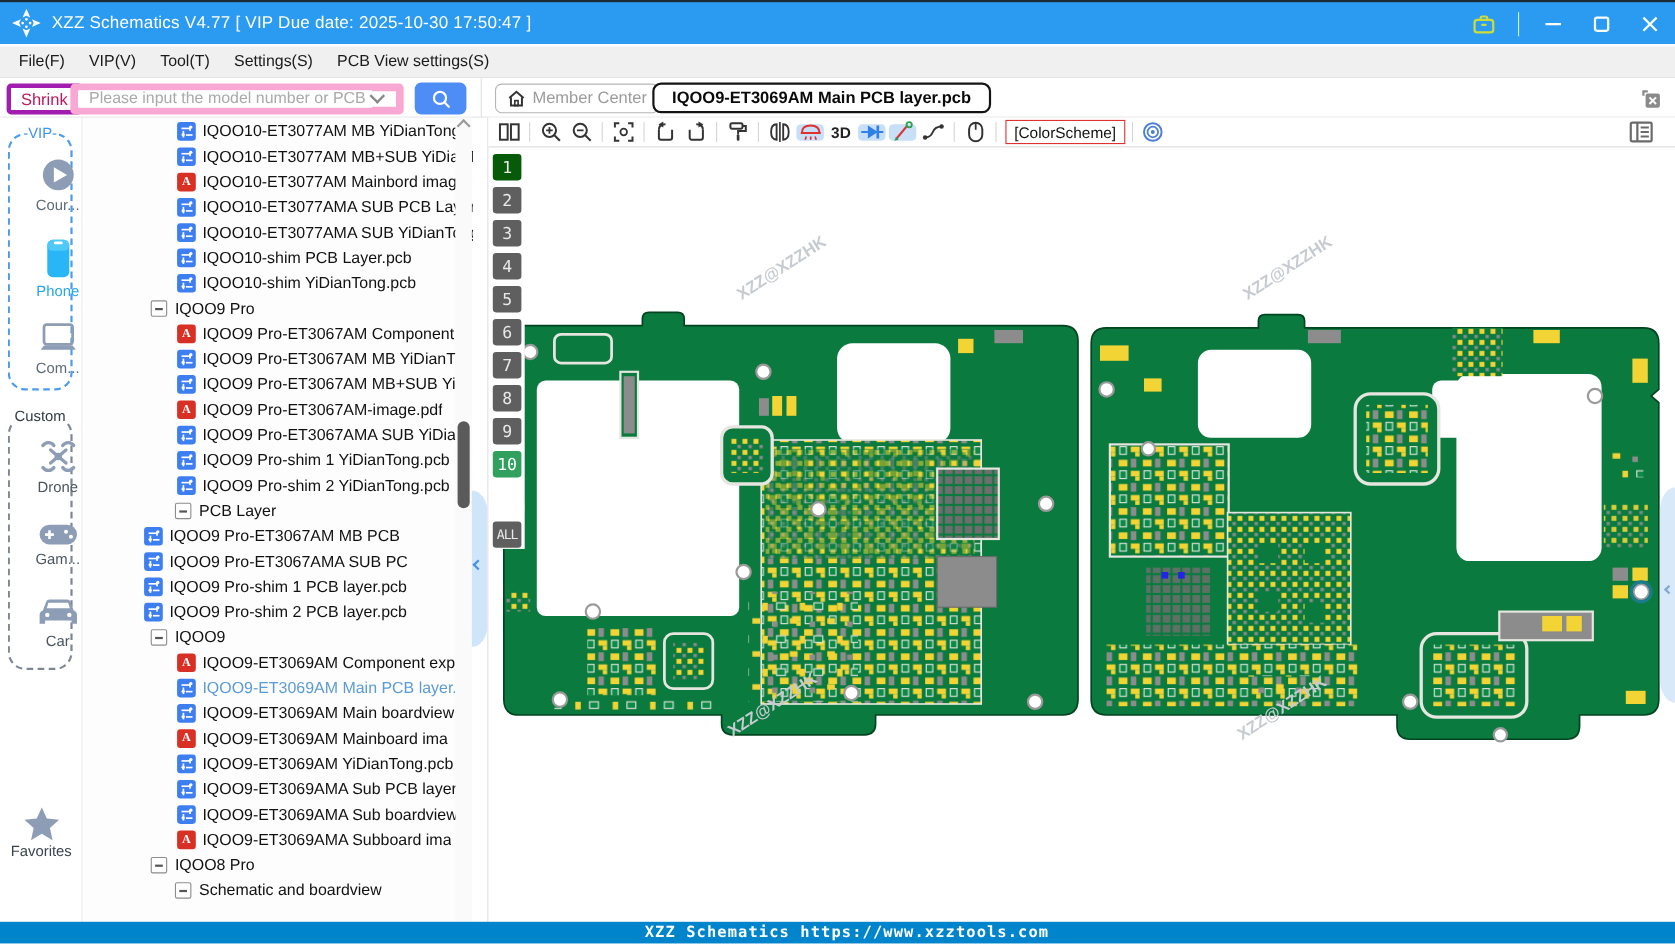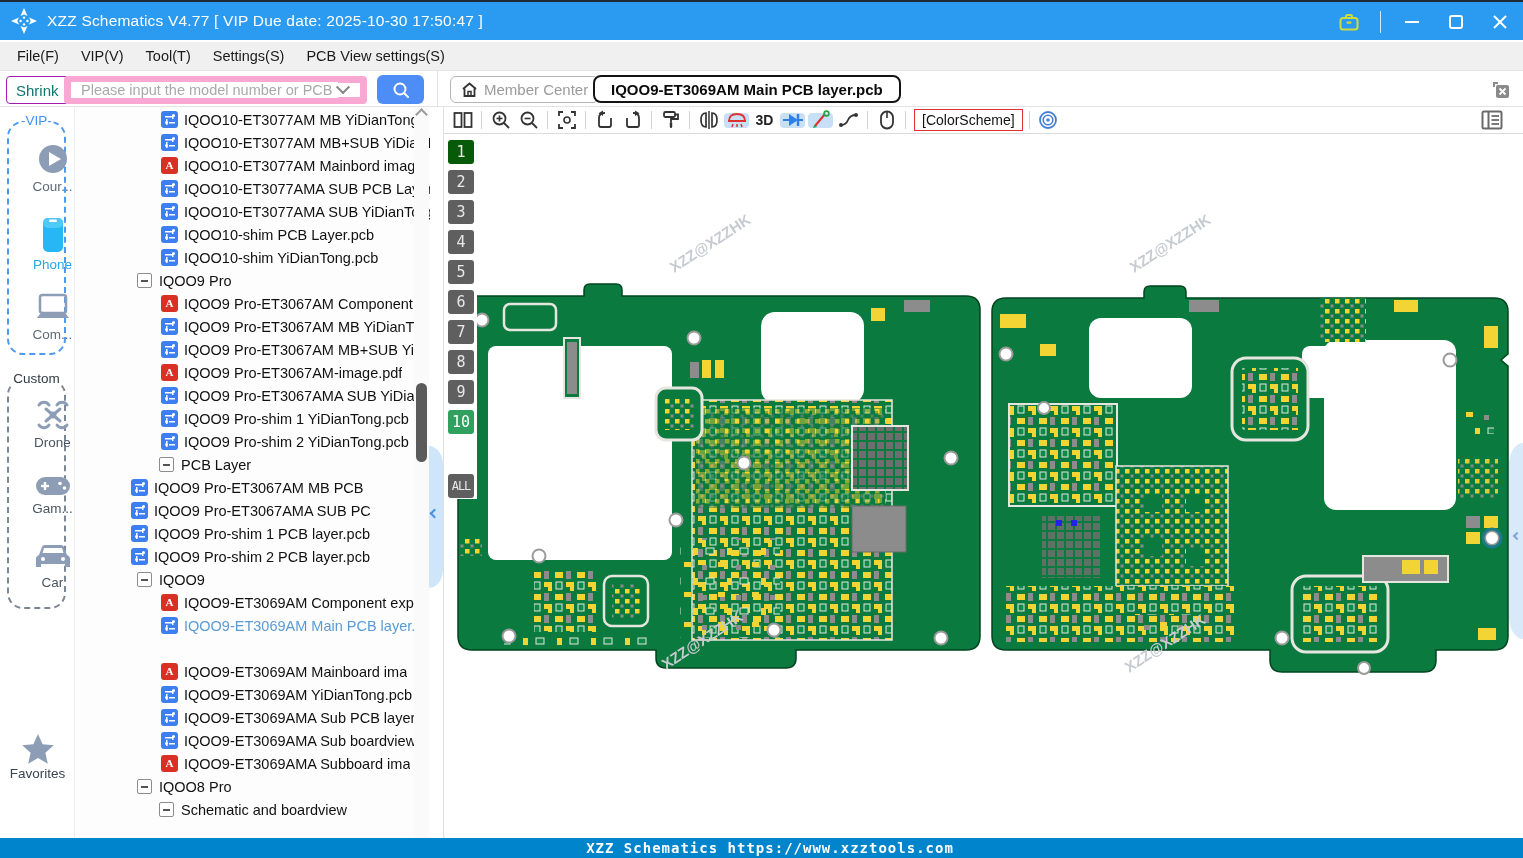--- a/index.html
+++ b/index.html
@@ -13,21 +13,21 @@
   .titlebar-right { position:absolute; right:10px; top:0; height:40px; display:flex; align-items:center; gap:18px; }
   .win-sep { width:1px; height:22px; background:rgba(255,255,255,.8); }
   .win-btn { width:26px; height:26px; display:flex; align-items:center; justify-content:center; cursor:default; }
 
   
   .menubar { position:absolute; left:0; top:42px; width:1523px; height:29px; background:#F0F0F0; display:flex; align-items:center; padding-left:6px; border-bottom:1px solid #E4E4E4; }
   .menu-item { font-size:14.5px; color:#1a1a1a; padding:0 11px; height:100%; display:flex; align-items:center; }
 
   
   .toolrow { position:absolute; left:0; top:71px; width:1523px; height:36px; background:#fff; border-bottom:1px solid #E3E3E3; }
-  .shrink-btn { position:absolute; left:6px; top:5px; height:28px; padding:0 9px; border:1px solid #a21caf; border-radius:4px; background:#fff; font-size:15px; color:#0f766e; display:flex; align-items:center; }
+  .shrink-btn { position:absolute; left:6px; top:5px; height:28px; padding:0 9px; border:4px solid #a21caf; border-radius:4px; background:#fff; font-size:15px; color:#be185d; display:flex; align-items:center; }
   .search-box { position:absolute; left:64px; top:5px; width:303px; height:28px; border:7px solid #f9a8d4; border-radius:4px; background:#fff; display:flex; align-items:center; }
   .search-box input { border:none; outline:none; flex:1; font-size:14.5px; color:#333; padding:0 4px 0 10px; font-family:"Liberation Sans",sans-serif; }
   .search-box input::placeholder { color:#A9A9A9; }
   .chev-down { width:10px; height:10px; border-right:2px solid #888; border-bottom:2px solid #888; transform:rotate(45deg) translate(-2px,-2px); margin-right:12px; }
   .search-btn { position:absolute; left:377px; top:4px; width:47px; height:29px; background:#4E8CF6; border-radius:6px; display:flex; align-items:center; justify-content:center; }
   .vline { position:absolute; left:437px; top:0; width:1px; height:36px; background:#E3E3E3; }
   .member-btn { position:absolute; left:450px; top:5px; height:27px; padding:0 10px; border:1px solid #B5B5B5; border-radius:6px; display:flex; align-items:center; gap:6px; font-size:15px; color:#9B9B9B; background:#fff; }
   .tab-active { position:absolute; left:593px; top:4px; height:28px; padding:0 16px; border:2px solid #141414; border-radius:8px; display:flex; align-items:center; font-size:15px; font-weight:bold; color:#0a0a0a; background:#fff; }
   .closeall-btn { position:absolute; right:12px; top:9px; width:20px; height:20px; }
 
@@ -334,20 +334,24 @@
         <span class="cbox"></span>
         <span class="tlabel">IQOO9</span>
       </div>
     <div class="tree-row ind-f1" style="top:484px">
         <span class="ticon pdf"></span>
         <span class="tlabel">IQOO9-ET3069AM Component exp</span>
       </div>
     <div class="tree-row ind-f1 sel" style="top:507px">
         <span class="ticon pcb"></span>
         <span class="tlabel">IQOO9-ET3069AM Main PCB layer.</span>
+      </div>
+    <div class="tree-row ind-f1" style="top:530px">
+        <span class="ticon pcb"></span>
+        <span class="tlabel">IQOO9-ET3069AM Main boardview</span>
       </div>
     <div class="tree-row ind-f1" style="top:553px">
         <span class="ticon pdf"></span>
         <span class="tlabel">IQOO9-ET3069AM Mainboard ima</span>
       </div>
     <div class="tree-row ind-f1" style="top:576px">
         <span class="ticon pcb"></span>
         <span class="tlabel">IQOO9-ET3069AM YiDianTong.pcb</span>
       </div>
     <div class="tree-row ind-f1" style="top:599px">

